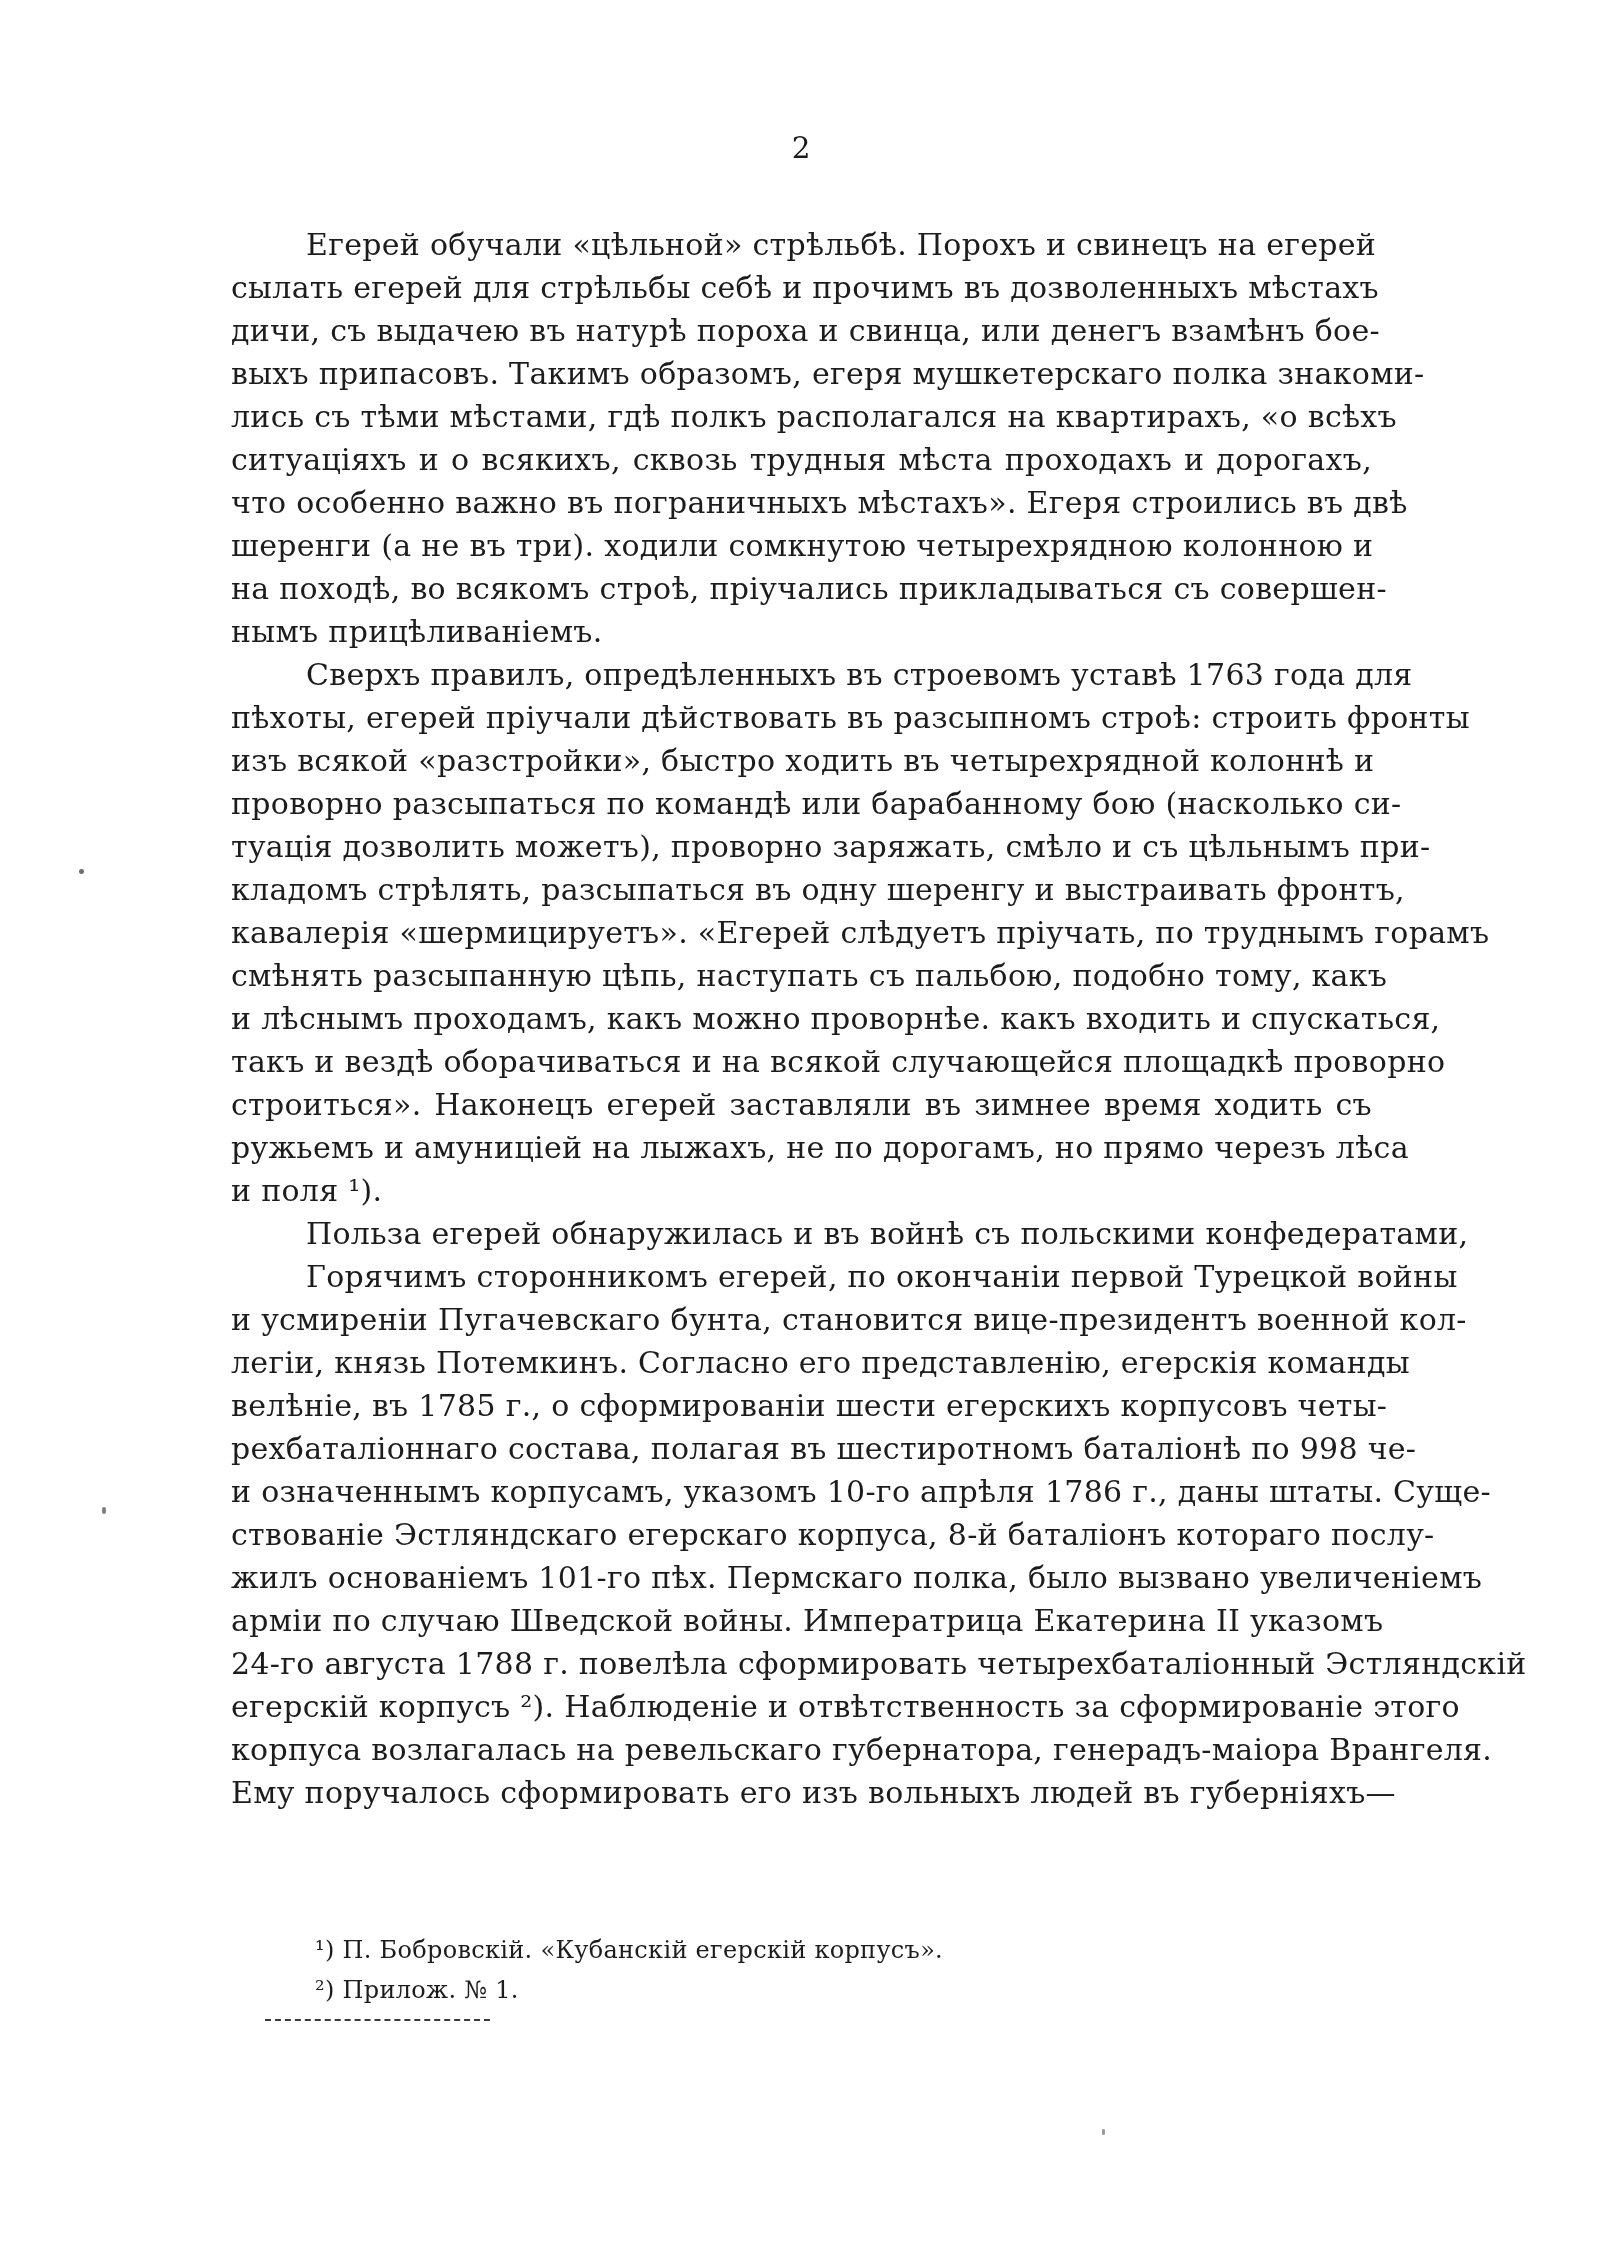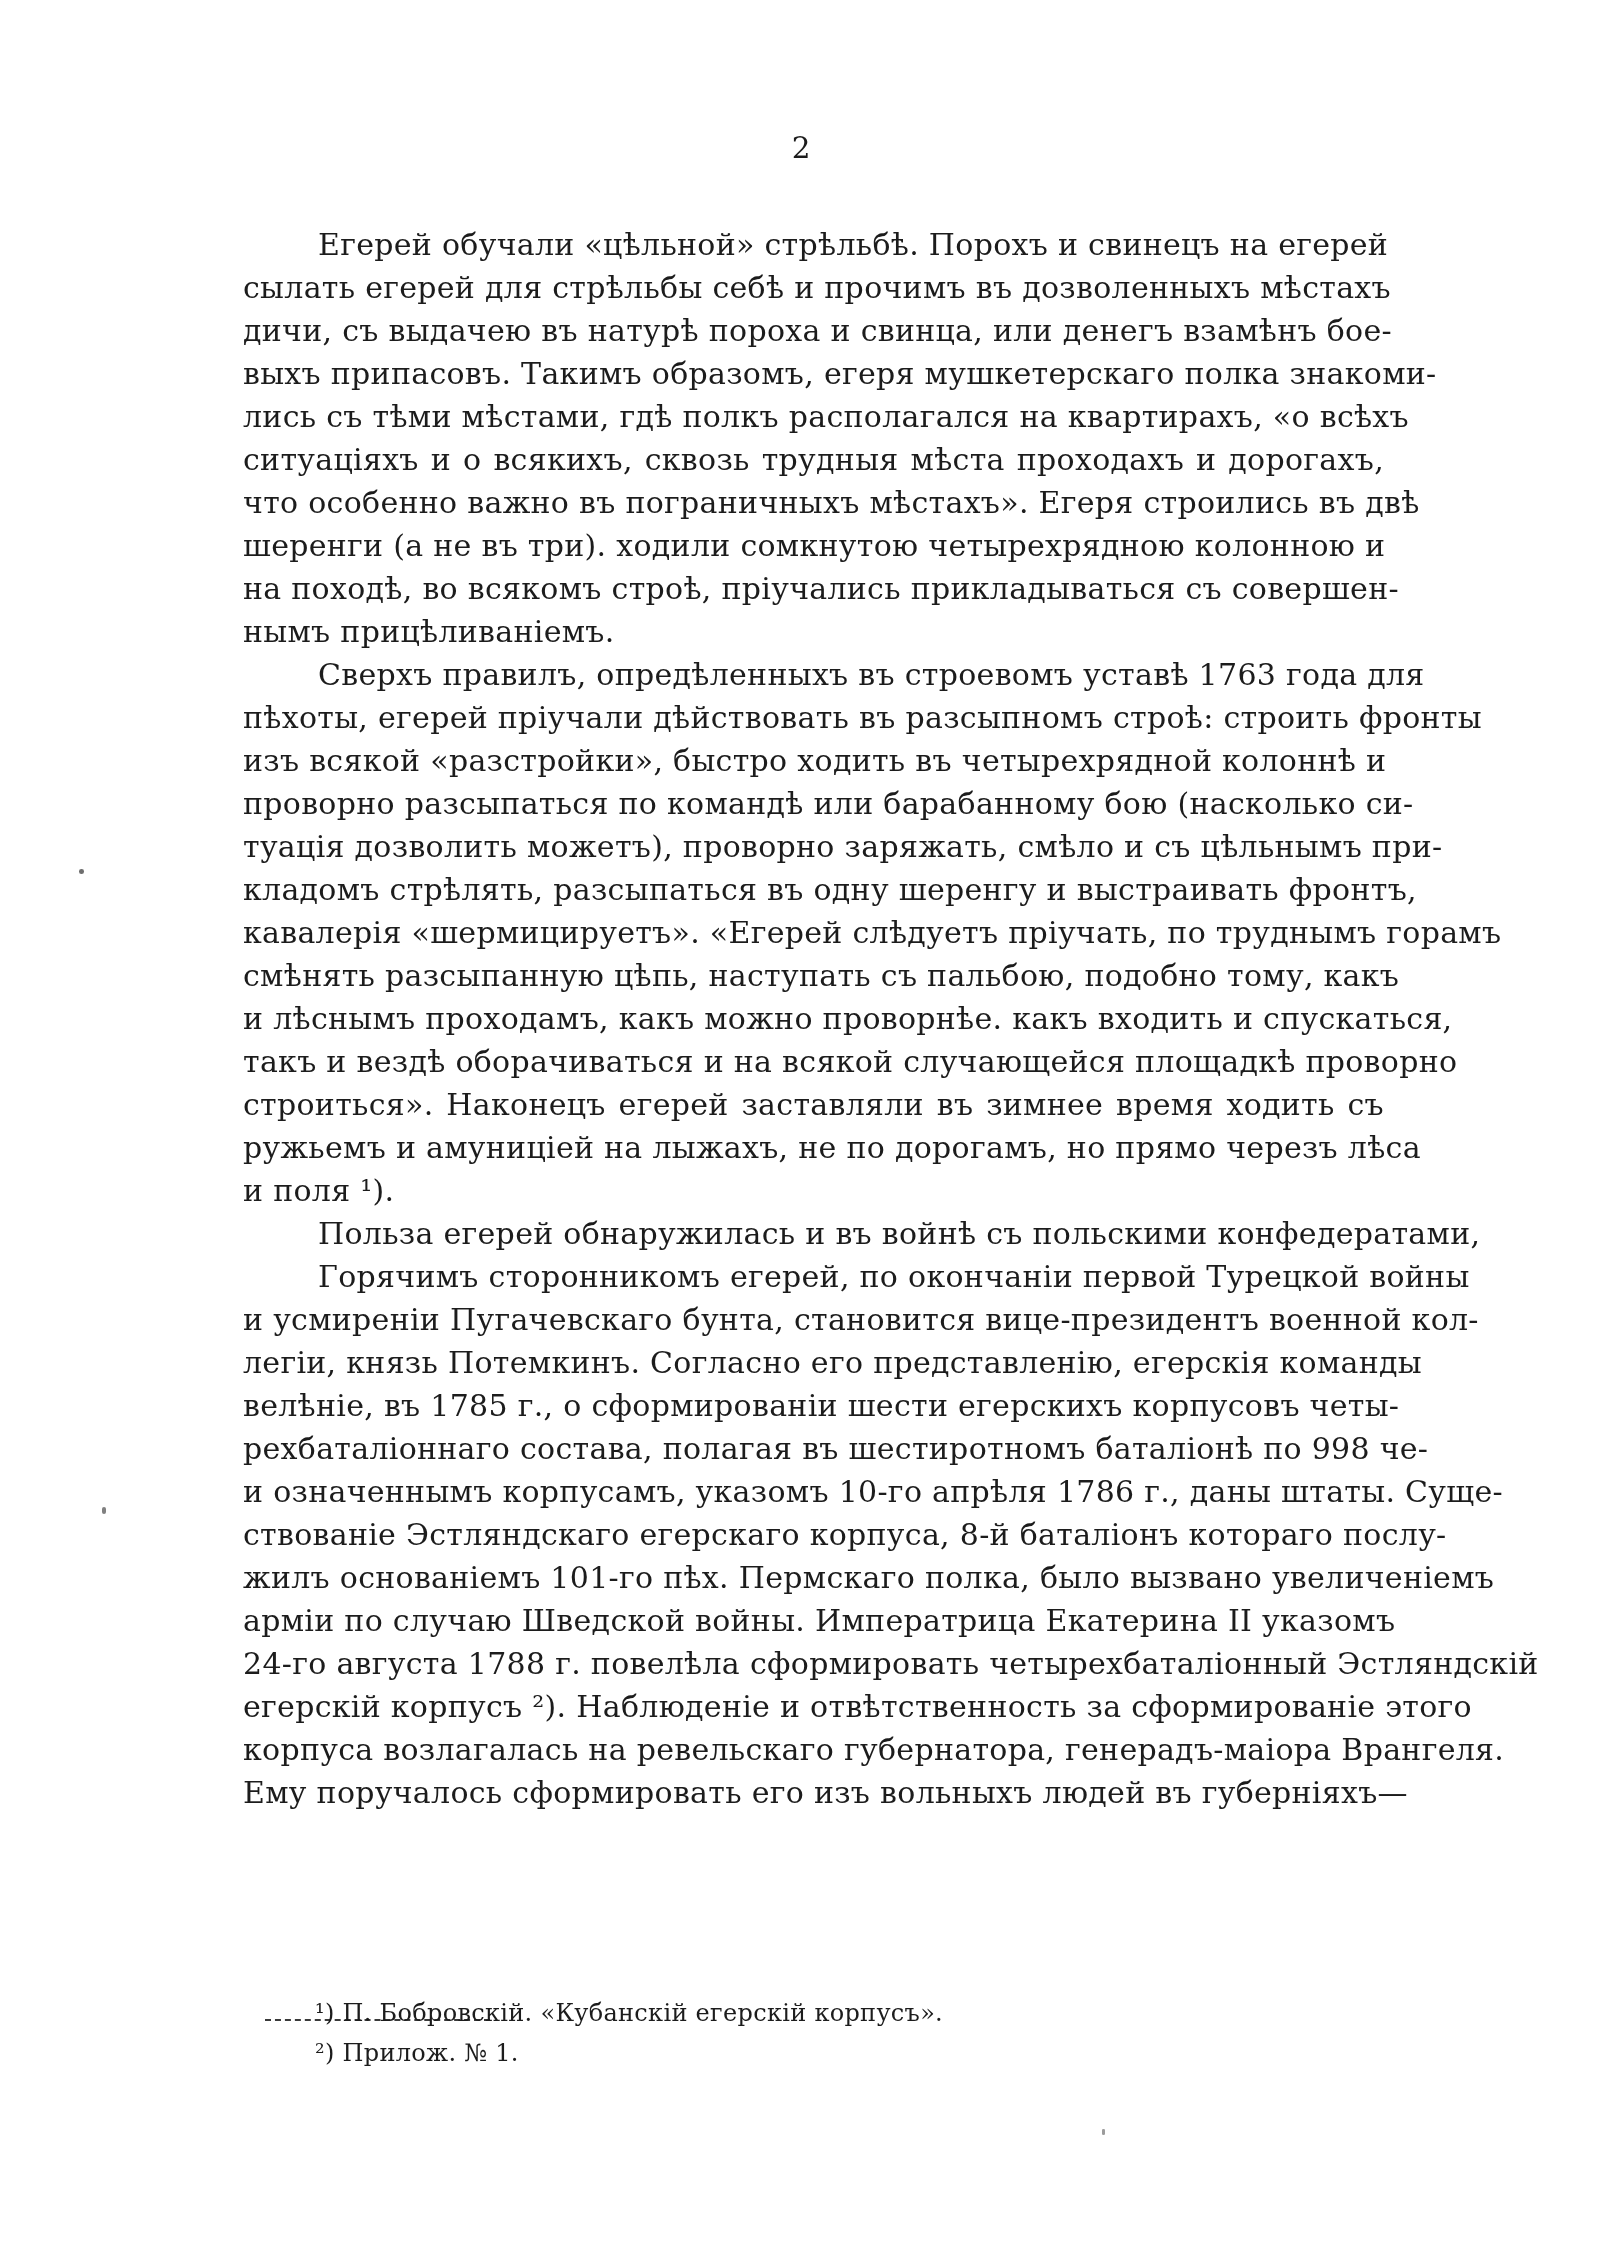--- a/index.html
+++ b/index.html
@@ -26,21 +26,20 @@
     line-height: 29.5px;
     letter-spacing: 0.7px;
   }
   .text-block {
     position: absolute;
     top: 223px;
     left: 231px;
     width: 1141px;
     font-size: 30px;
     letter-spacing: 0.3px;
-    margin-left: 12px;
   }
   .line {
     height: 43px;
     line-height: 43px;
     white-space: nowrap;
     text-align: justify;
     text-align-last: justify;
   }
   .line.indent {
     text-indent: 75px;
@@ -51,21 +50,21 @@
   .footnote-separator {
     position: absolute;
     top: 2019px;
     left: 265px;
     width: 225px;
     height: 0;
     border-top: 2.7px dashed #3a3a3a;
   }
   .footnotes {
     position: absolute;
-    top: 1993px;
+    top: 1930px;
     left: 315px;
     width: 1005px;
     font-size: 24px;
     letter-spacing: 0.3px;
   }
   .footnote-line {
     height: 40px;
     line-height: 40px;
     white-space: nowrap;
     text-align: left;

